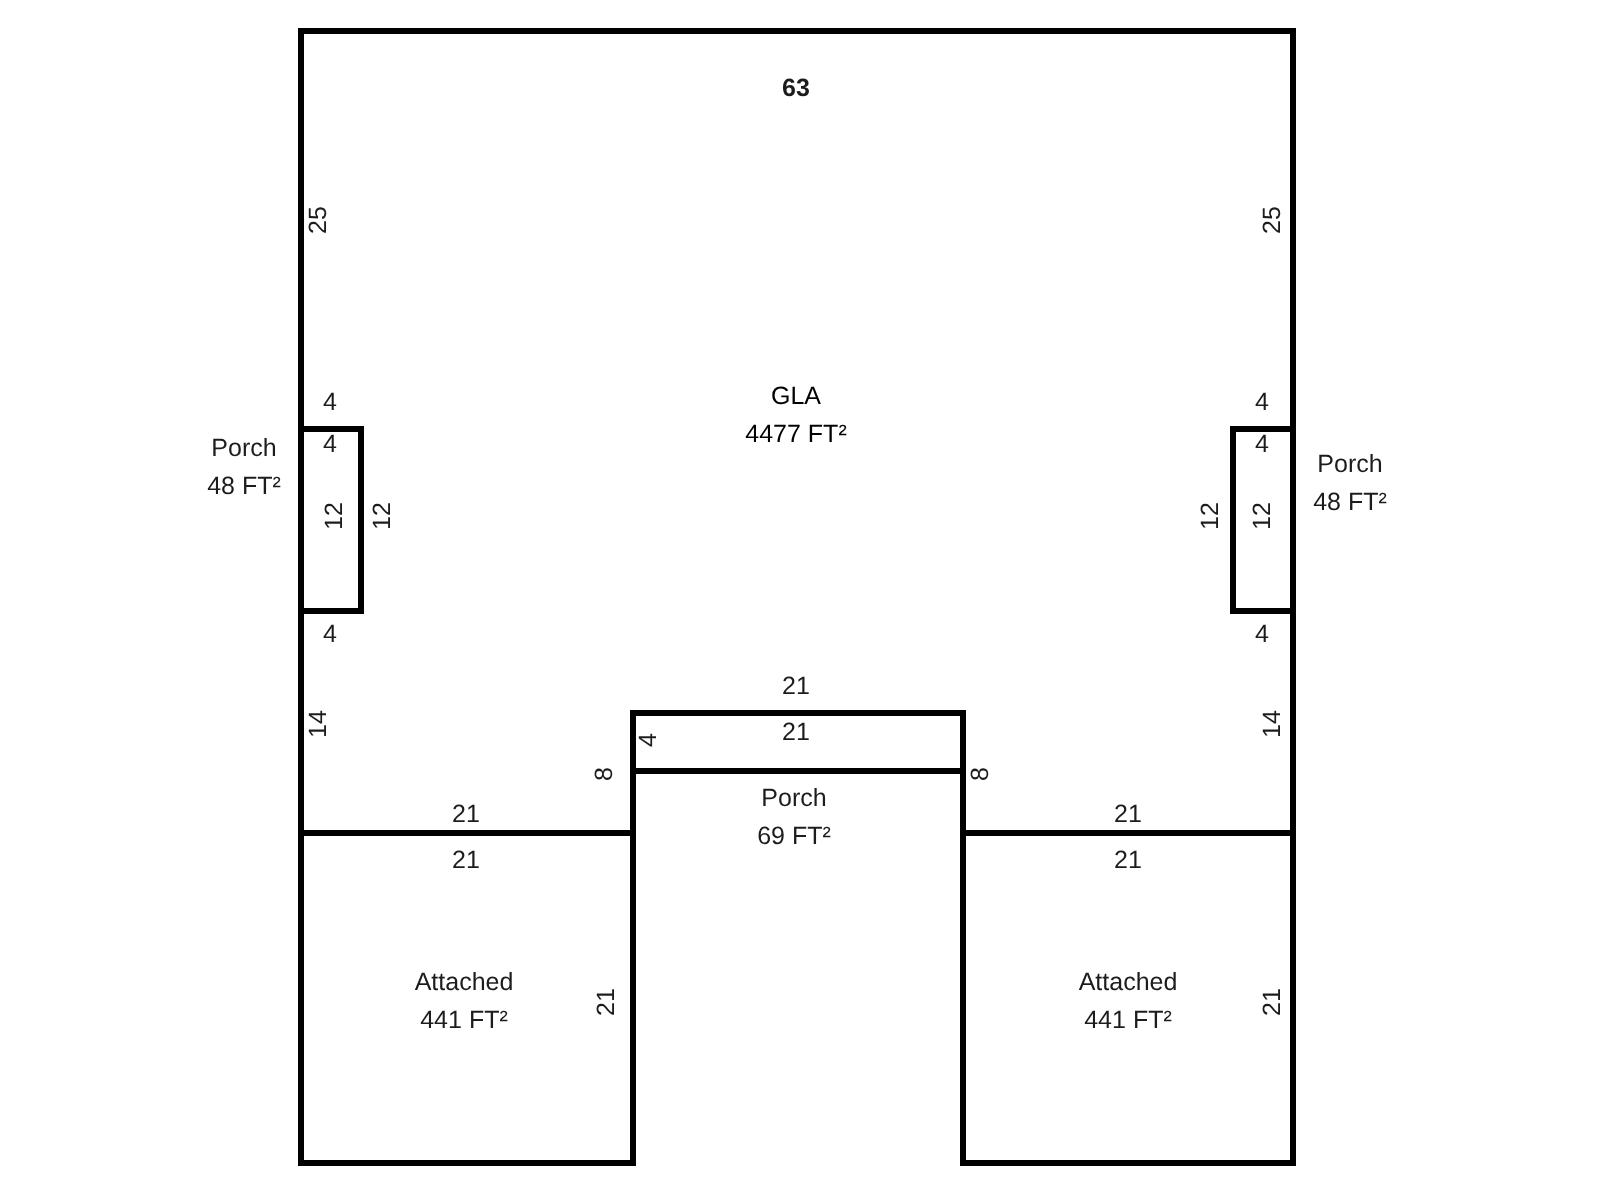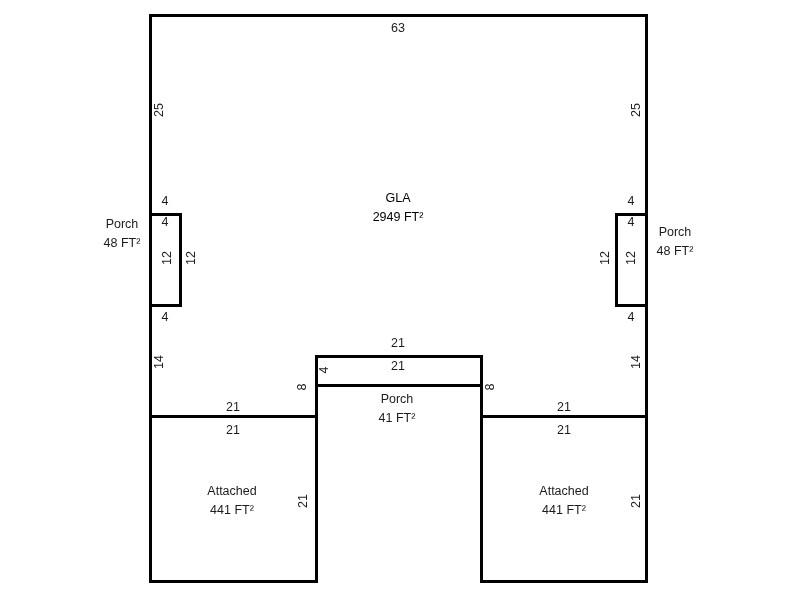--- a/index.html
+++ b/index.html
@@ -55,21 +55,21 @@
     <div class="seg" style="left: 645px; top: 14px; width: 3px; height: 569px; background: rgb(0, 0, 0);"></div>
     <div class="seg" style="left: 149px; top: 415px; width: 168px; height: 3px; background: rgb(0, 0, 0);"></div>
     <div class="seg" style="left: 480px; top: 415px; width: 168px; height: 3px; background: rgb(0, 0, 0);"></div>
     <div class="seg" style="left: 149px; top: 580px; width: 168px; height: 3px; background: rgb(0, 0, 0);"></div>
     <div class="seg" style="left: 480px; top: 580px; width: 168px; height: 3px; background: rgb(0, 0, 0);"></div>
     <div class="seg" style="left: 315px; top: 355px; width: 3px; height: 228px; background: rgb(0, 0, 0);"></div>
     <div class="seg" style="left: 480px; top: 355px; width: 3px; height: 228px; background: rgb(0, 0, 0);"></div>
     <div class="rect" style="left: 149px; top: 213px; width: 33px; height: 94px; border-color: rgb(0, 0, 0);"></div>
     <div class="rect" style="left: 615px; top: 213px; width: 33px; height: 94px; border-color: rgb(0, 0, 0);"></div>
     <div class="rect" style="left: 315px; top: 355px; width: 168px; height: 32px; border-color: rgb(0, 0, 0);"></div>
-    <div class="lbl" style="left: 398px; top: 28px; color: rgb(28, 28, 28);">63</div>
+    <div class="lbl" style="left: 398px; top: 44px; color: rgb(28, 28, 28); font-weight: bold;">63</div>
     <div class="lbl rot" style="left: 159px; top: 110px; color: rgb(28, 28, 28);">25</div>
     <div class="lbl rot" style="left: 636px; top: 110px; color: rgb(28, 28, 28);">25</div>
     <div class="lbl" style="left: 165px; top: 201px; color: rgb(28, 28, 28);">4</div>
     <div class="lbl" style="left: 165px; top: 222px; color: rgb(28, 28, 28);">4</div>
     <div class="lbl rot" style="left: 167px; top: 258px; color: rgb(28, 28, 28);">12</div>
     <div class="lbl rot" style="left: 191px; top: 258px; color: rgb(28, 28, 28);">12</div>
     <div class="lbl" style="left: 165px; top: 317px; color: rgb(28, 28, 28);">4</div>
     <div class="lbl" style="left: 631px; top: 201px; color: rgb(28, 28, 28);">4</div>
     <div class="lbl" style="left: 631px; top: 222px; color: rgb(28, 28, 28);">4</div>
     <div class="lbl rot" style="left: 631px; top: 258px; color: rgb(28, 28, 28);">12</div>
@@ -83,33 +83,33 @@
     <div class="lbl rot" style="left: 302px; top: 387px; color: rgb(28, 28, 28);">8</div>
     <div class="lbl rot" style="left: 490px; top: 387px; color: rgb(28, 28, 28);">8</div>
     <div class="lbl" style="left: 233px; top: 407px; color: rgb(28, 28, 28);">21</div>
     <div class="lbl" style="left: 233px; top: 430px; color: rgb(28, 28, 28);">21</div>
     <div class="lbl rot" style="left: 303px; top: 501px; color: rgb(28, 28, 28);">21</div>
     <div class="lbl" style="left: 564px; top: 407px; color: rgb(28, 28, 28);">21</div>
     <div class="lbl" style="left: 564px; top: 430px; color: rgb(28, 28, 28);">21</div>
     <div class="lbl rot" style="left: 636px; top: 501px; color: rgb(28, 28, 28);">21</div>
     <div class="area-lbl" style="left: 398px; top: 208px; color: #000000;">
       <div>GLA</div>
-      <div>2949 FT²</div>
+      <div>4477 FT²</div>
     </div>
     <div class="area-lbl" style="left: 122px; top: 234px; color: rgb(28, 28, 28);">
       <div>Porch</div>
       <div>48 FT²</div>
     </div>
     <div class="area-lbl" style="left: 675px; top: 242px; color: rgb(28, 28, 28);">
       <div>Porch</div>
       <div>48 FT²</div>
     </div>
     <div class="area-lbl" style="left: 397px; top: 409px; color: rgb(28, 28, 28);">
       <div>Porch</div>
-      <div>41 FT²</div>
+      <div>69 FT²</div>
     </div>
     <div class="area-lbl" style="left: 232px; top: 501px; color: rgb(28, 28, 28);">
       <div>Attached</div>
       <div>441 FT²</div>
     </div>
     <div class="area-lbl" style="left: 564px; top: 501px; color: rgb(28, 28, 28);">
       <div>Attached</div>
       <div>441 FT²</div>
     </div>
   </div>

